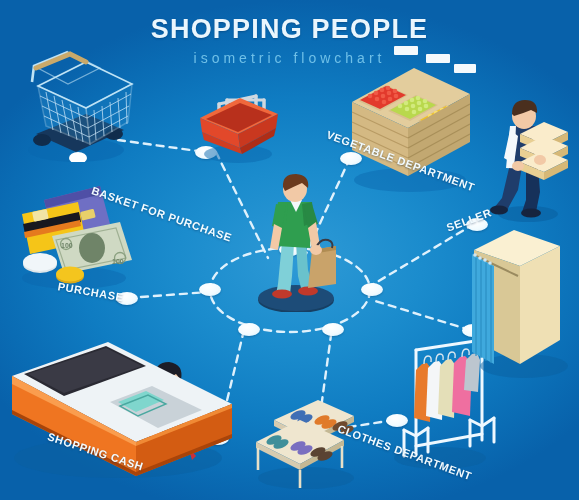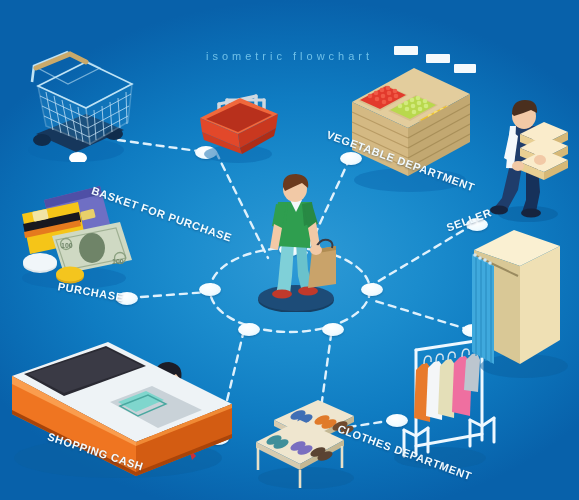--- a/index.html
+++ b/index.html
@@ -27,21 +27,21 @@
     font-weight: bold;
     letter-spacing: 1.2px;
     text-shadow: 0 1px 2px rgba(0,40,80,.35);
   }
   .subtitle {
     position: absolute;
     left: 0; right: 0;
     top: 50px;
     text-align: center;
     color: #6fc0e8;
-    font-size: 11px;
+    font-size: 14px;
     letter-spacing: 4px;
   }
 
   
   #wires { position: absolute; inset: 0; }
 
   .node {
     position: absolute;
     width: 22px; height: 13px;
     border-radius: 50%;
@@ -60,20 +60,21 @@
     text-shadow: 0 1px 2px rgba(0,40,80,.4);
   }
 
   .obj { position: absolute; }
 </style>
 </head>
 <body>
 
 <div id="stage">
 
+  <div class="title">SHOPPING PEOPLE</div>
   <div class="subtitle">isometric flowchart</div>
 
   <svg id="wires" viewBox="0 0 579 500">
     <g stroke="#eaf7ff" stroke-width="2.4" fill="none" stroke-dasharray="7 6" stroke-linecap="round" opacity="0.95">
 
       <ellipse cx="290" cy="290" rx="80" ry="42"></ellipse>
 
       <path d="M118,140 L205,152"></path>
 
       <path d="M216,152 L268,258"></path>

